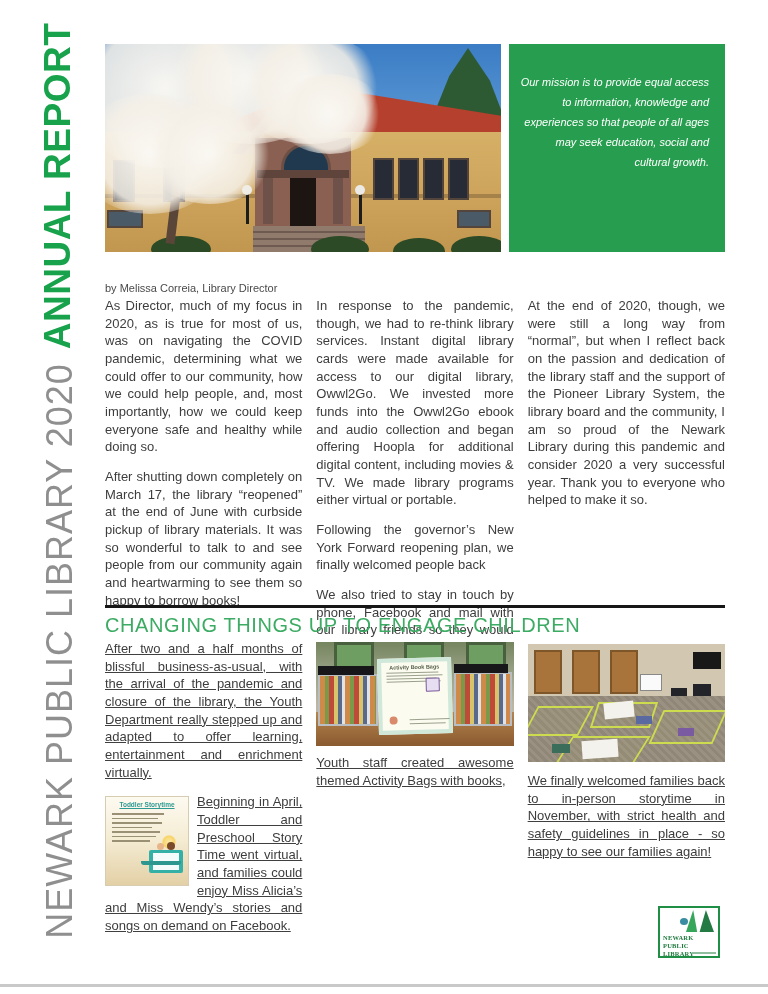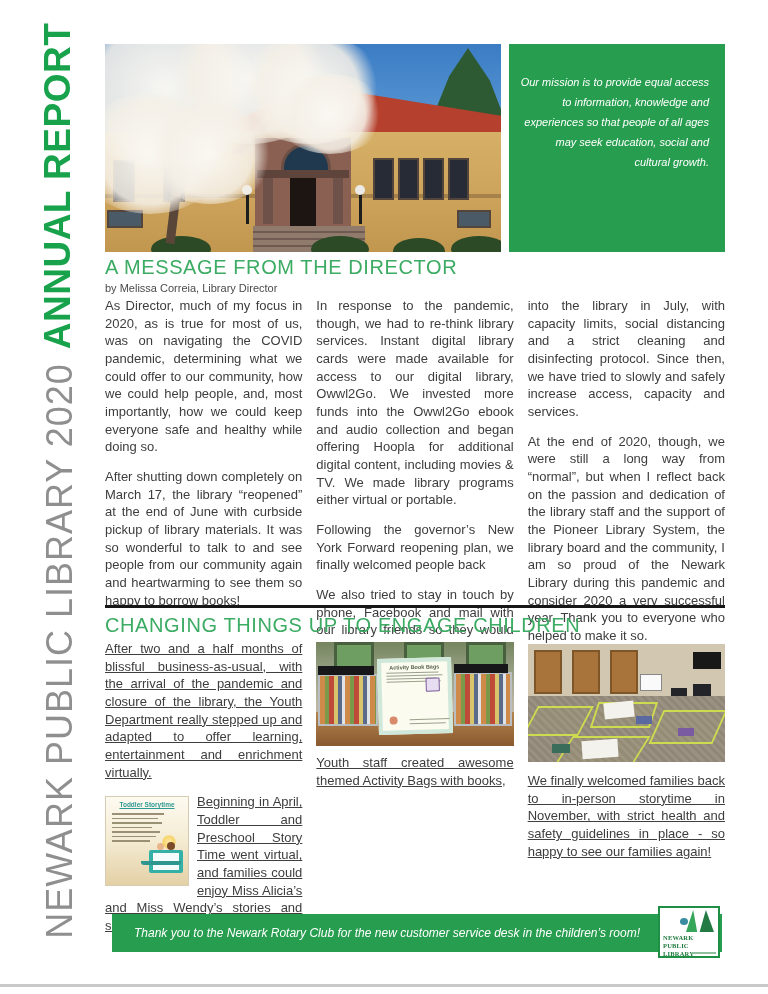--- a/index.html
+++ b/index.html
@@ -187,35 +187,33 @@
       <div class="blossom" style="left:-40px; top:-36px; width:200px; height:160px;"></div>
       <div class="blossom" style="left:60px; top:-30px; width:170px; height:130px;"></div>
       <div class="blossom" style="left:130px; top:-10px; width:150px; height:110px;"></div>
       <div class="blossom" style="left:-30px; top:50px; width:150px; height:120px;"></div>
       <div class="blossom" style="left:40px; top:60px; width:130px; height:100px;"></div>
       <div class="blossom" style="left:170px; top:30px; width:110px; height:80px;"></div>
     </div>
     <div class="mission-box">Our mission is to provide equal access to information, knowledge and experiences so that people of all ages may seek education, social and cultural growth.</div>
   </div>
 
-  <div class="sec-head sec1-head">A MESSAGE FROM THE DIRECTOR</div>
   <div class="byline">by Melissa Correia, Library Director</div>
 
   <div class="cols cols1">
     <div class="col">
       <p>As Director, much of my focus in 2020, as is true for most of us, was on navigating the COVID pandemic, determining what we could offer to our community, how we could help people, and, most importantly, how we could keep everyone safe and healthy while doing so.</p>
       <p>After shutting down completely on March 17, the library “reopened” at the end of June with curbside pickup of library materials. It was so wonderful to talk to and see people from our community again and heartwarming to see them so happy to borrow books!</p>
     </div>
     <div class="col">
       <p>In response to the pandemic, though, we had to re-think library services.  Instant digital library cards were made available for access to our digital library, Owwl2Go.  We invested more funds into the Owwl2Go ebook and audio collection and began offering Hoopla for additional digital content, including movies &amp; TV.  We made library programs either virtual or portable.</p>
       <p>Following the governor’s New York Forward reopening plan, we finally welcomed people back</p>
       <p>We also tried to stay in touch by phone, Facebook and mail with our library friends so they would not feel so isolated.</p>
     </div>
     <div class="col">
-      <p>into the library in July, with capacity limits, social distancing and a strict cleaning and disinfecting protocol.  Since then, we have tried to slowly and safely increase access, capacity and services.</p>
       <p>At the end of 2020, though, we were still a long way from “normal”, but when I reflect back on the passion and dedication of the library staff and the support of the Pioneer Library System, the library board and the community, I am so proud of the Newark Library during this pandemic and consider 2020 a very successful year.  Thank you to everyone who helped to make it so.</p>
     </div>
   </div>
 
   <div class="divider"></div>
   <div class="sec-head sec2-head">CHANGING THINGS UP TO ENGAGE CHILDREN</div>
 
   <div class="cols cols2">
     <div class="col">
       <p>After two and a half months of blissful business-as-usual, with the arrival of the pandemic and closure of the library, the Youth Department really stepped up and adapted to offer learning, entertainment and enrichment virtually.</p>
@@ -283,23 +281,20 @@
         <div class="mat-white" style="left:76px; top:58px; width:30px; height:16px; transform:rotate(-6deg);"></div>
         <div class="mat-white" style="left:54px; top:96px; width:36px; height:18px; transform:rotate(-4deg);"></div>
         <div class="mat-color" style="left:108px; top:72px; width:16px; height:8px; background:#5a6aa0;"></div>
         <div class="mat-color" style="left:24px; top:100px; width:18px; height:9px; background:#3a6e5a;"></div>
         <div class="mat-color" style="left:150px; top:84px; width:16px; height:8px; background:#7a5aa0;"></div>
       </div>
       <p>We finally welcomed families back to in-person storytime in November, with strict health and safety guidelines in place - so happy to see our families again!</p>
     </div>
   </div>
 
-  <div class="banner">
-    <div class="banner-text">Thank you to the Newark Rotary Club for the new customer service desk in the children’s room!</div>
-  </div>
   <div class="logo-box">
     <div class="logo-bird">
       <div class="bird-head"></div>
       <div class="bird-wing1"></div>
       <div class="bird-wing2"></div>
     </div>
     <div class="logo-text">
       <div>NEWARK PUBLIC</div>
       <div>LIBRARY</div>
     </div>

